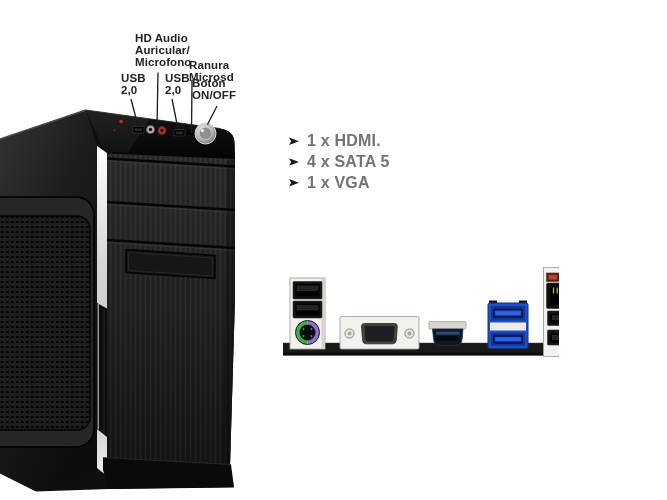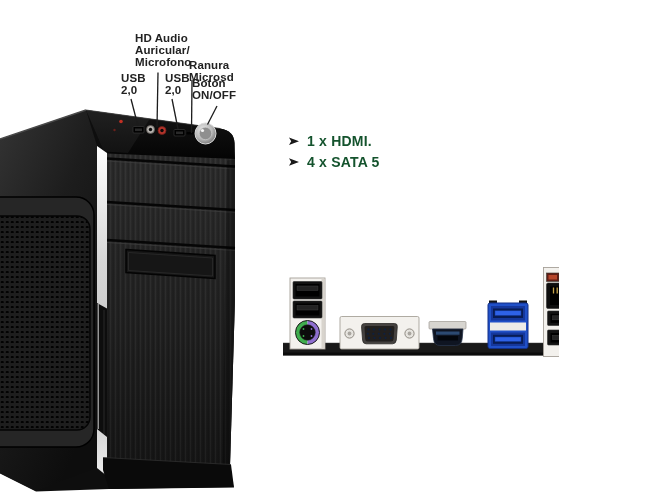--- a/index.html
+++ b/index.html
@@ -4,21 +4,21 @@
 <style>
   html,body{margin:0;padding:0;background:#fff;}
   #canvas{position:relative;width:559px;height:500px;background:#ffffff;overflow:hidden;
           font-family:"Liberation Sans",sans-serif;}
   .callout{position:absolute;font-size:11.5px;font-weight:700;line-height:11.8px;color:#222;
            letter-spacing:.1px;white-space:pre-line;}
   .spec-list{position:absolute;}
   .spec-item{display:flex;align-items:center;height:20.7px;}
   .arrow-bullet{width:10px;height:9px;background:#1a1a1a;flex:none;margin-right:8px;
                 clip-path:polygon(0 8%,100% 50%,0 92%,22% 50%);}
-  .spec-text{font-size:14px;font-weight:700;color:#14532d;letter-spacing:.2px;white-space:nowrap;}
+  .spec-text{font-size:16px;font-weight:700;color:#737373;letter-spacing:.2px;white-space:nowrap;}
   .caption{position:absolute;left:283px;top:399px;width:372px;text-align:center;font-size:10px;
            font-weight:700;color:#3a3a3a;line-height:13.5px;letter-spacing:.15px;}
   svg{position:absolute;display:block;}
 </style>
 </head>
 <body>
 
 <div id="canvas">
 
   <svg width="250" height="500" viewBox="0 0 250 500" style="left:0;top:0">
@@ -155,20 +155,24 @@
 
   <div class="spec-list" style="left:289px;top:131px">
     <div class="spec-item">
       <span class="arrow-bullet"></span>
       <span class="spec-text">1 x HDMI.</span>
     </div>
     <div class="spec-item">
       <span class="arrow-bullet"></span>
       <span class="spec-text">4 x SATA 5</span>
     </div>
+    <div class="spec-item">
+      <span class="arrow-bullet"></span>
+      <span class="spec-text">1 x VGA</span>
+    </div>
   </div>
 
   <div class="spec-list" style="left:510px;top:130px">
   </div>
 
   <svg width="387" height="115" viewBox="280 255 387 115" style="left:280px;top:255px">
 
     <g>
       <rect x="283" y="343" width="374" height="12.5" fill="#191919"></rect>
       <rect x="283" y="352.5" width="374" height="3" fill="#000" opacity="0.55"></rect>

